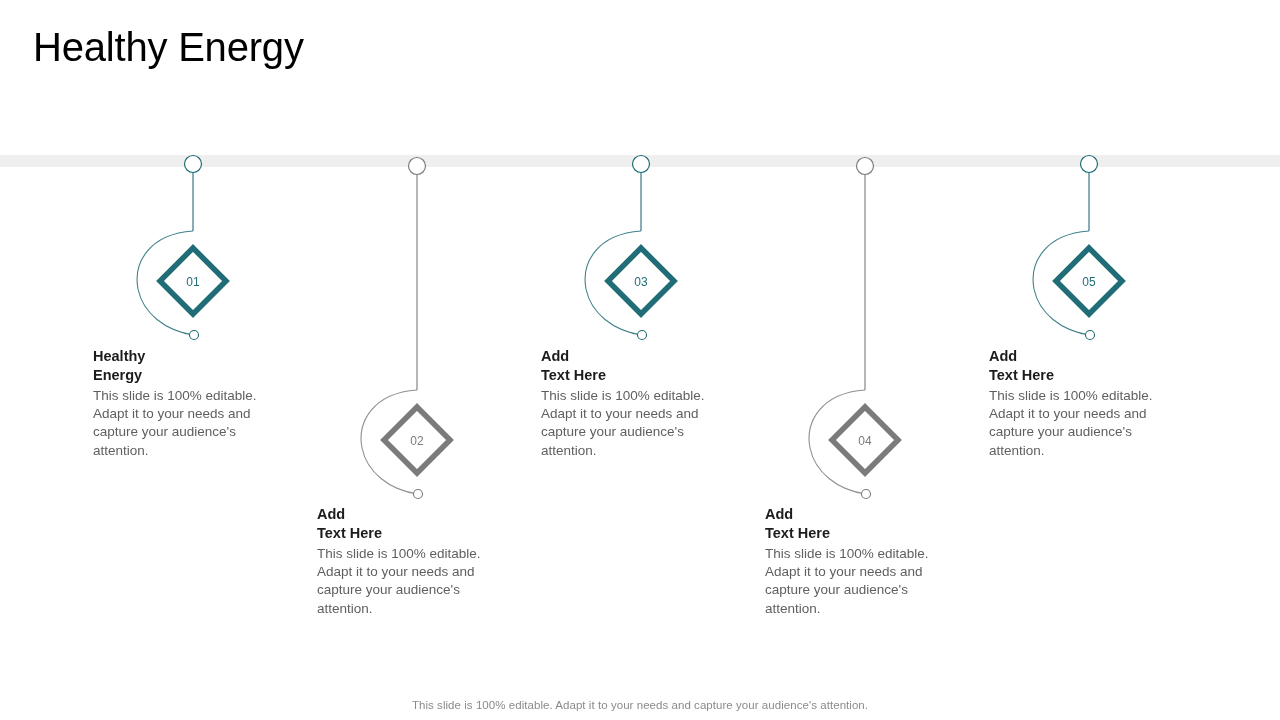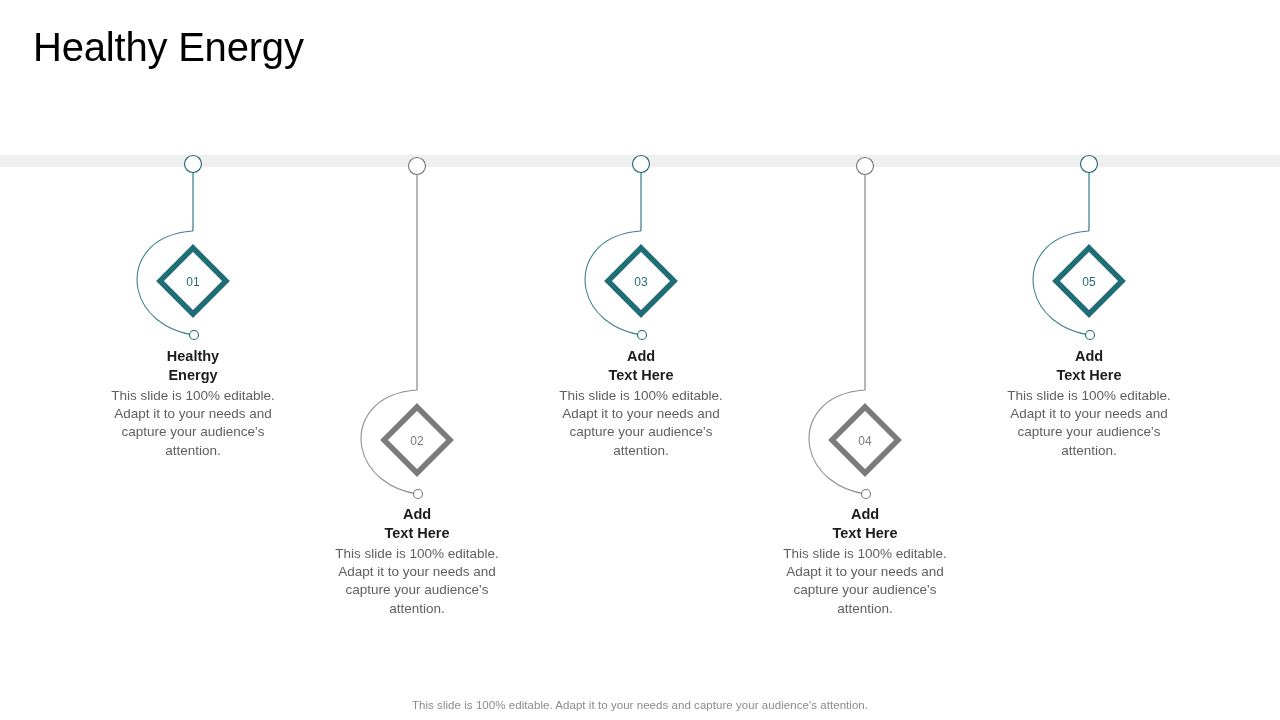--- a/index.html
+++ b/index.html
@@ -52,21 +52,20 @@
     top: 0;
     width: 1280px;
     height: 720px;
     pointer-events: none;
   }
 
   
   .item-text {
     position: absolute;
     width: 200px;
-    text-align: center;
   }
   .item-title {
     font-size: 14.5px;
     font-weight: bold;
     color: #1c1c1c;
     line-height: 19px;
     white-space: pre-line;
   }
   .item-body {
     margin-top: 2px;

